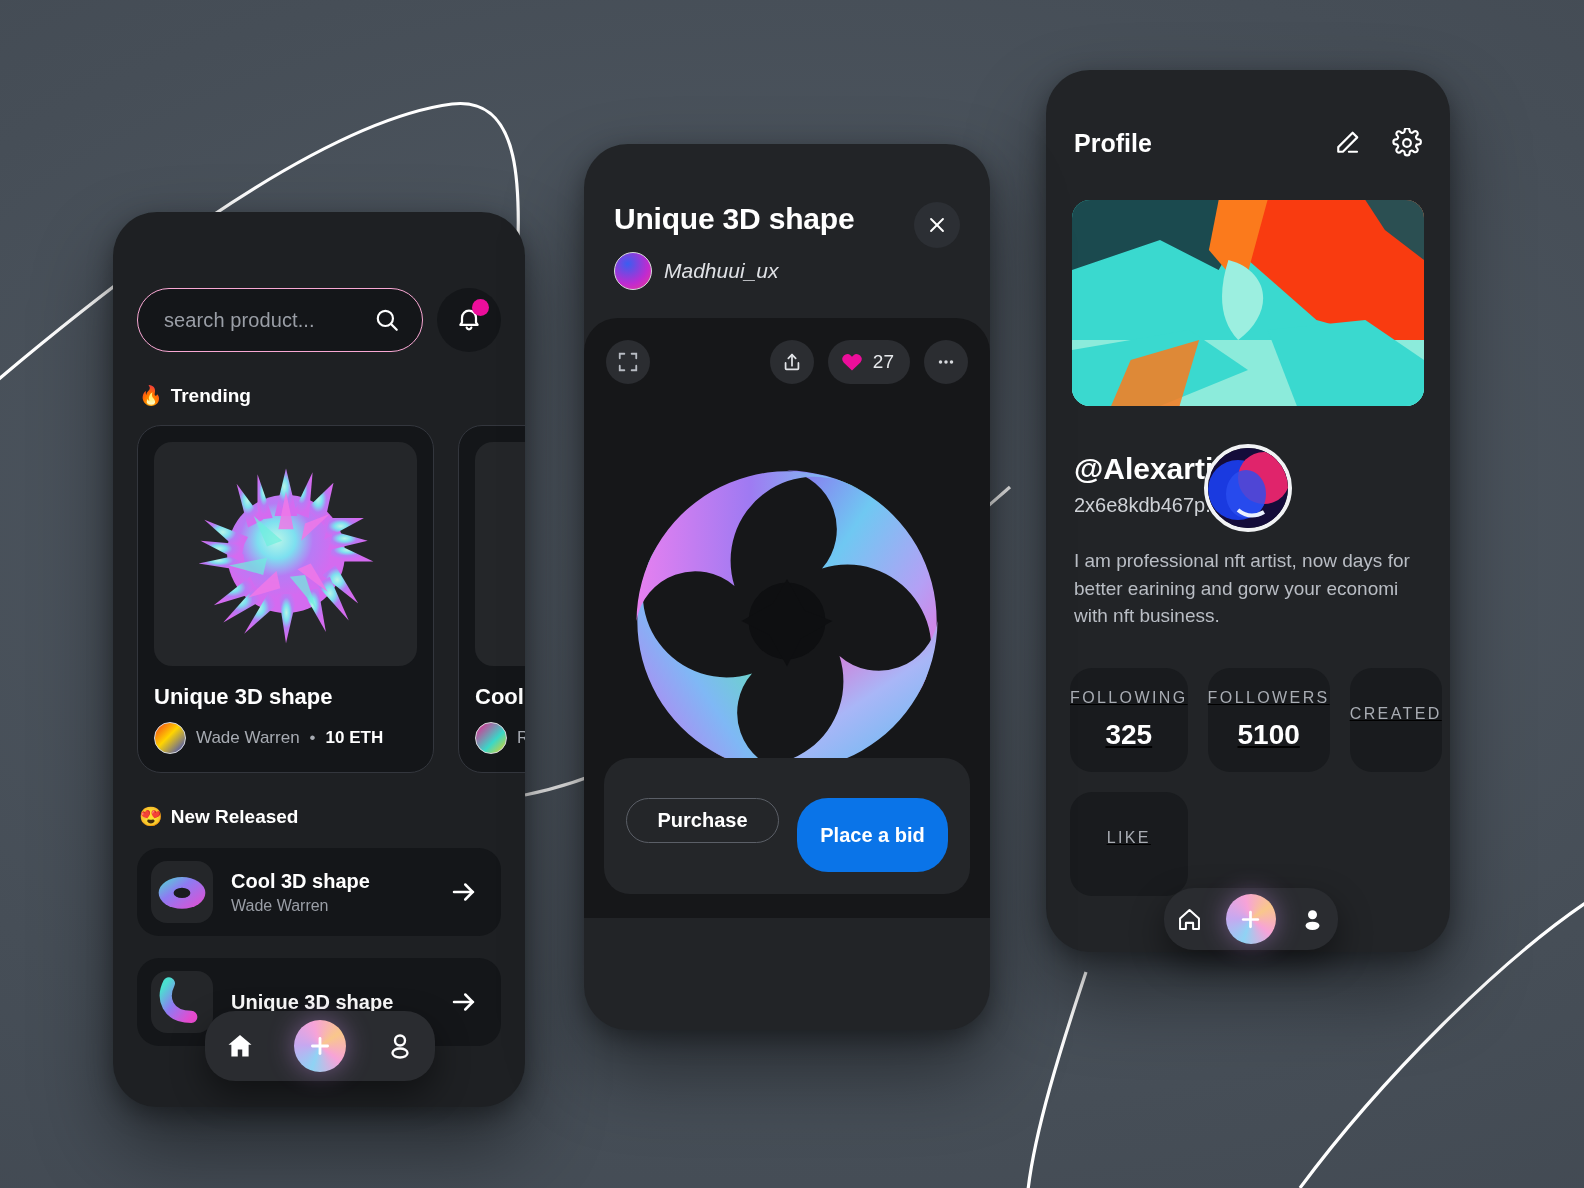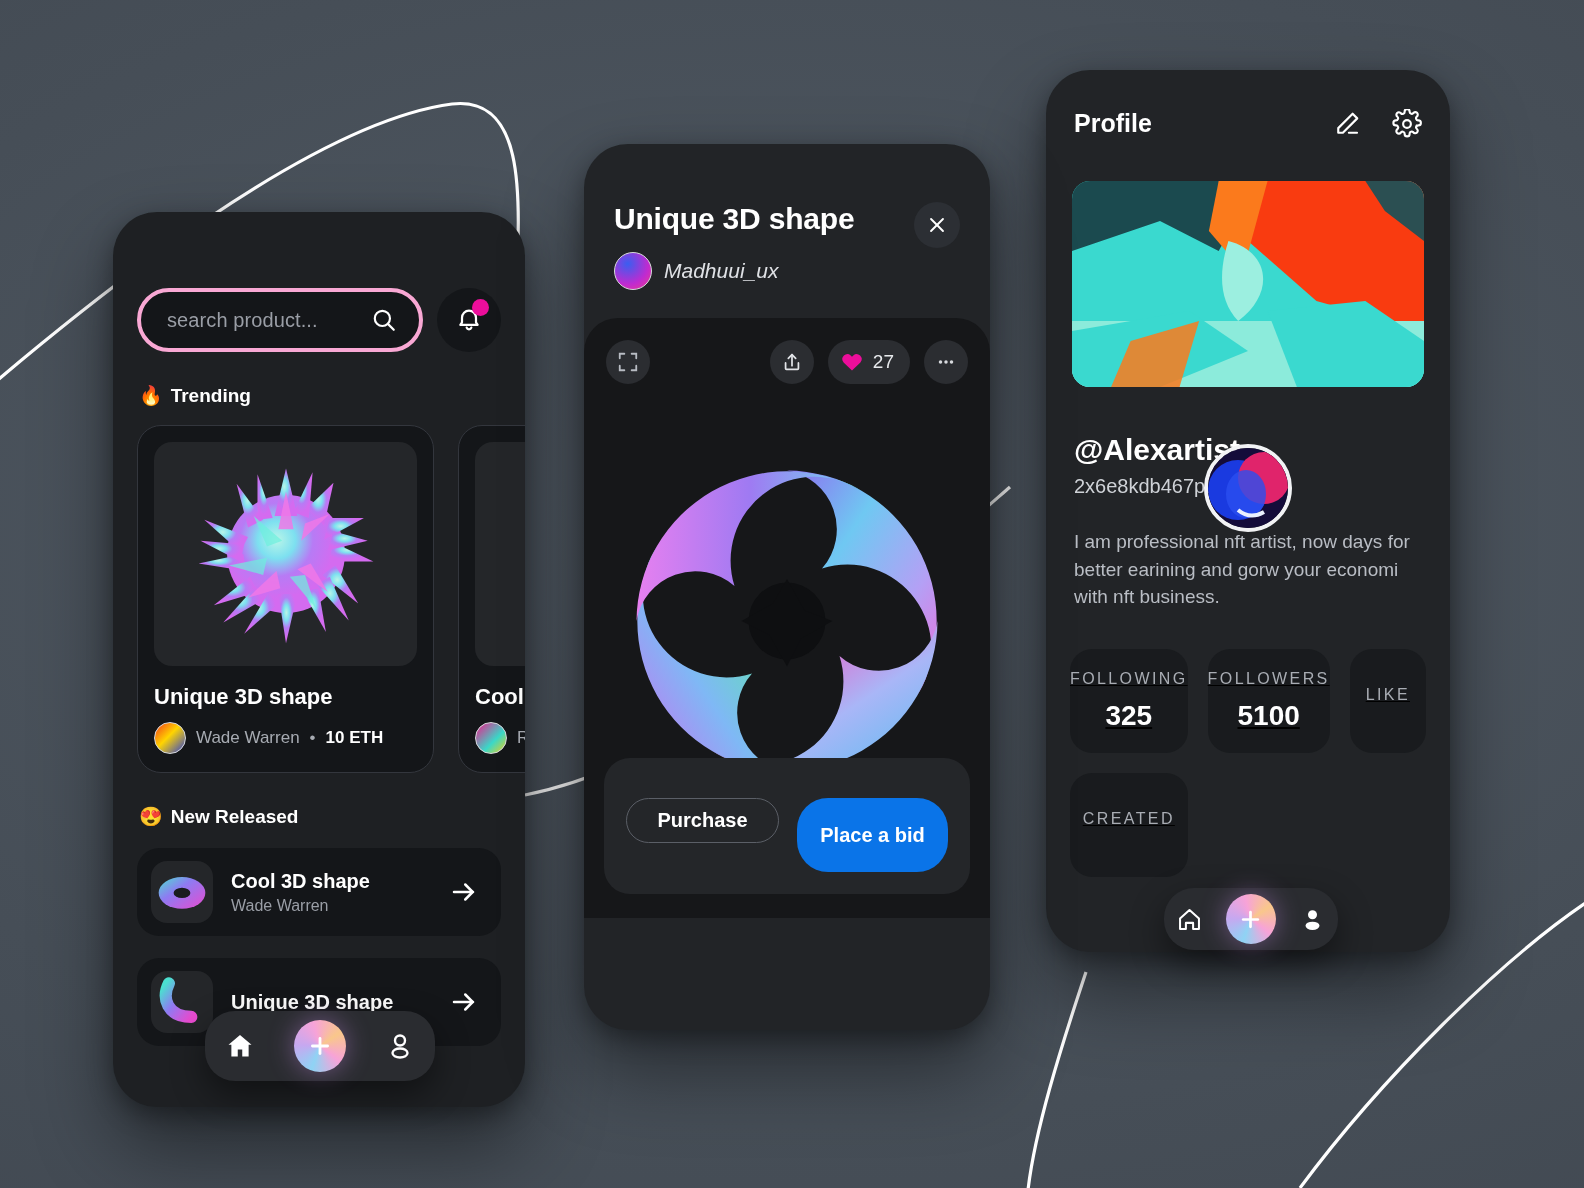--- a/index.html
+++ b/index.html
@@ -24,21 +24,21 @@
   }
   .phone-a { left:113px; top:212px; width:412px; height:895px; z-index:2; }
   .phone-b { left:584px; top:144px; width:406px; height:886px; background:#222427; z-index:3; }
   .phone-c { left:1046px; top:70px; width:404px; height:882px; background:#222427; z-index:1; }
 
   
   .a-top { padding:76px 24px 0 24px; }
   .searchrow { display:flex; align-items:center; gap:14px; }
   .searchbox {
     flex:1; height:64px; border-radius:32px;
-    background:#141619; border:4px solid #f9a8d4;
+    background:#141619; border:1px solid #f9a8d4;
     display:flex; align-items:center; padding:0 22px 0 26px; gap:10px;
   }
   .searchbox .ph { flex:1; color:#9a9ea6; font-size:20px; letter-spacing:.1px; }
   .bell-btn {
     width:64px; height:64px; border-radius:50%; background:#141619;
     display:flex; align-items:center; justify-content:center; position:relative;
   }
   .bell-dot { position:absolute; top:11px; right:12px; width:17px; height:17px;
     border-radius:50%; background:#EC0E9B; }
   .sec-title { display:flex; align-items:center; gap:8px; margin:32px 0 18px 2px;
@@ -117,21 +117,21 @@
     border:2px solid #242629; }
   .bidbtns { display:flex; gap:18px; margin-top:20px; }
   .btn-ghost { flex:1; height:45px; border-radius:31px; border:1.6px solid #5b5f67;
     display:flex; align-items:center; justify-content:center;
     color:#fff; font-size:20px; font-weight:bold; background:transparent; }
   .btn-blue { flex:1; height:74px; border-radius:31px; background:#0a74E8;
     display:flex; align-items:center; justify-content:center;
     color:#fff; font-size:20px; font-weight:bold; border:none; }
 
   
-  .c-head { padding:39px 28px 0 28px; display:flex; align-items:flex-start; }
+  .c-head { padding:58px 28px 0 28px; display:flex; align-items:center; }
   .c-title { font-size:25px; font-weight:bold; color:#fff; }
   .c-actions { margin-left:auto; display:flex; gap:30px; align-items:center; }
   .banner { margin:42px 26px 0 26px; height:206px; border-radius:18px; overflow:hidden;
     position:relative; }
   .c-avatar { position:absolute; left:50%; transform:translateX(-50%); top:374px;
     width:88px; height:88px; border-radius:50%; border:4px solid #f2f3f5; overflow:hidden; z-index:4; }
   .c-name { margin:46px 0 0 28px; font-size:30px; font-weight:bold; color:#fff; }
   .c-wallet { margin:8px 0 0 28px; display:flex; align-items:center; gap:8px;
     font-size:20px; color:#cfd2d7; }
   .c-bio { margin:30px 28px 0 28px; font-size:19px; line-height:1.45; color:#b9bdc4; }
@@ -480,25 +480,25 @@
   <div class="stats">
     <div class="stat">
       <div class="k">FOLLOWING</div>
       <div class="v">325</div>
     </div>
     <div class="stat">
       <div class="k">FOLLOWERS</div>
       <div class="v">5100</div>
     </div>
     <div class="stat">
+      <div class="k">CREATED</div>
+      <div class="v"></div>
+    </div>
+    <div class="stat">
       <div class="k">LIKE</div>
-      <div class="v"></div>
-    </div>
-    <div class="stat">
-      <div class="k">CREATED</div>
       <div class="v"></div>
     </div>
   </div>
 </div>
 
 <div class="navbar nav-c">
   <svg width="27" height="27" viewBox="0 0 24 24" fill="none" stroke="#fff" stroke-width="1.8" stroke-linejoin="round">
     <path d="M12 3.6 3.6 11.2v9.2h5.2v-5.4h6.4v5.4h5.2v-9.2z"></path>
   </svg>
   <div class="plusbtn" style="width:50px;height:50px;">

